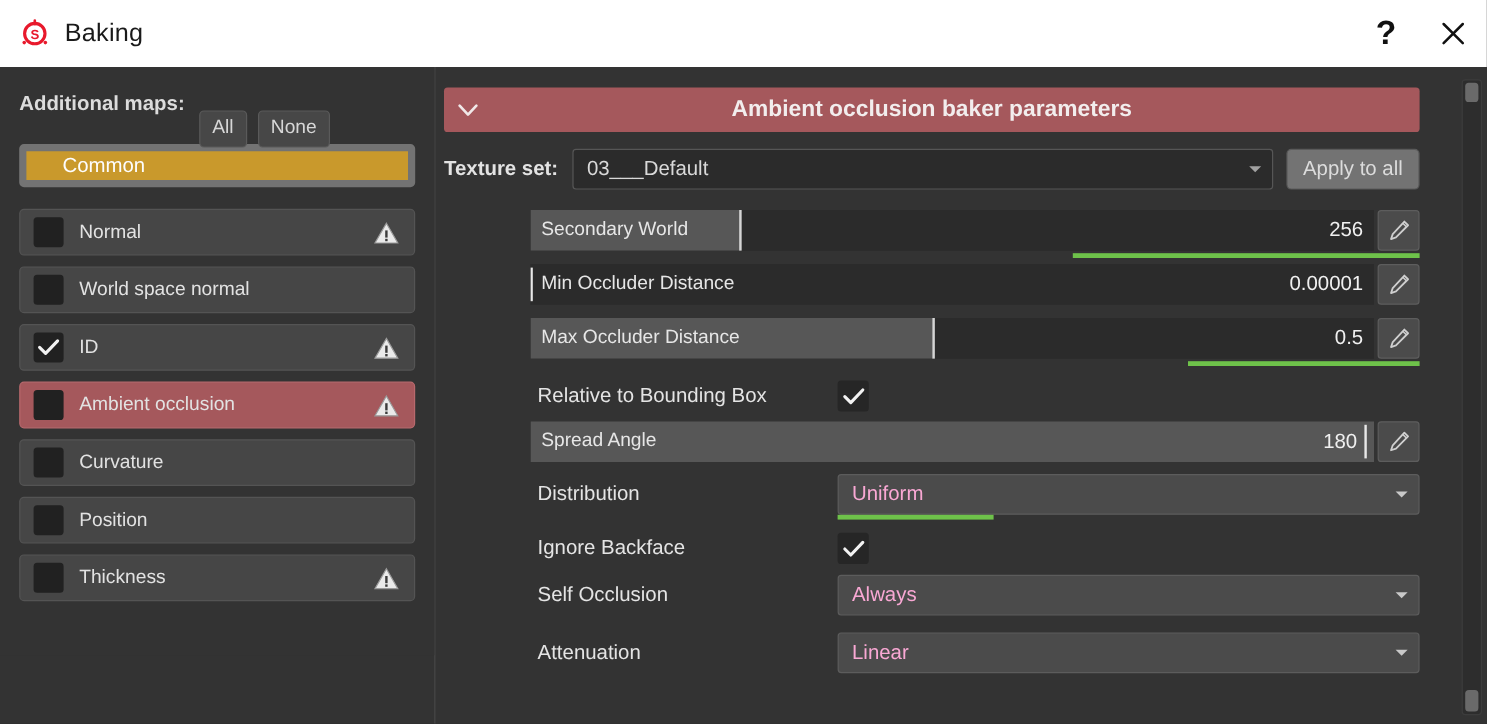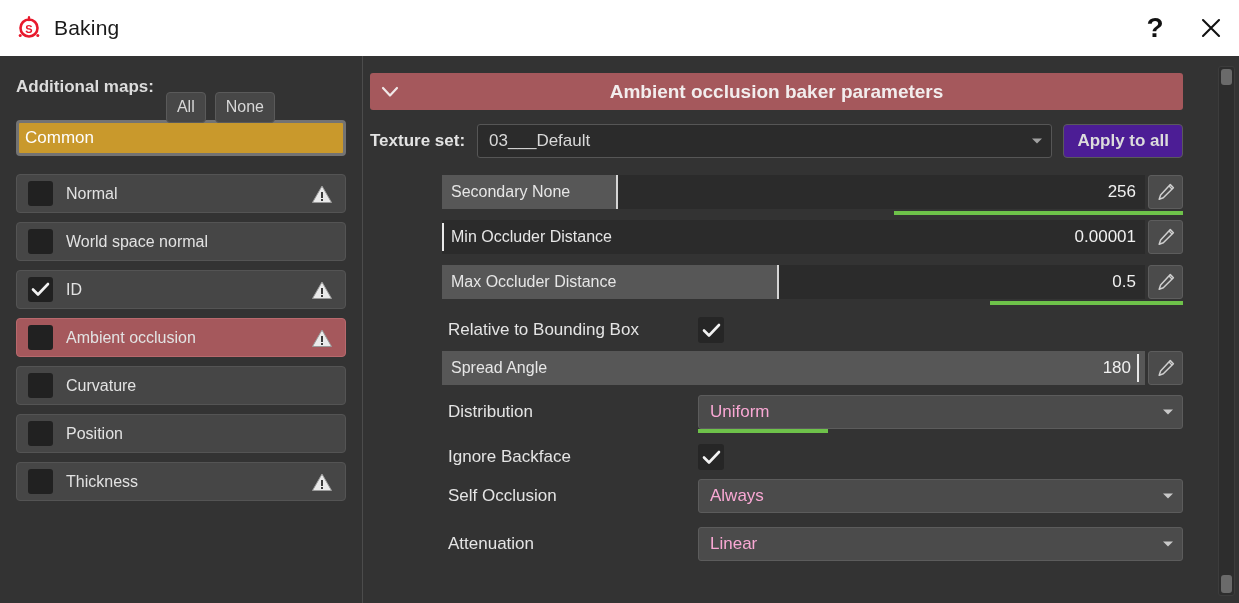--- a/index.html
+++ b/index.html
@@ -69,24 +69,24 @@
     border-radius: 4px;
     color: #d7d7d7; font-size: 16px;
     display: flex; align-items: center; justify-content: center;
     margin-right: 9px; cursor: default;
     font-family: "Liberation Sans", sans-serif;
     margin-top: 40px;
   }
   .common-tab {
     height: 36px; width: 330px;
     background: #c9992c;
-    border: 3px solid #737373;
+    border: 6px solid #737373;
     border-radius: 4px;
     display: flex; align-items: center;
-    padding-left: 6px;
+    padding-left: 30px;
     color: #fdfdfd; font-size: 17px;
     margin-bottom: 18px;
     cursor: default;
   }
   .map-list { display: flex; flex-direction: column; gap: 9px; }
   .map-row {
     height: 39px; width: 330px;
     background: #464646;
     border: 1px solid #545454;
     border-radius: 4px;
@@ -168,27 +168,26 @@
     padding: 0 8px 0 11px;
     color: #d9d9d9; font-size: 17px;
     cursor: default;
     position: relative;
   }
   .combo .combo-val { flex: 1 1 auto; }
   .combo .caret { flex: 0 0 auto; opacity: .75; }
   .texset-combo { flex: 1 1 auto; }
   .apply-btn {
     height: 34px; margin-left: 11px;
-    background: #4c1d95; border: 1px solid #5a5a5a;
+    background: #737373; border: 1px solid #5a5a5a;
     border-radius: 4px;
     display: flex; align-items: center; justify-content: center;
     padding: 0 13px;
     color: #dcdcdc; font-size: 17px; cursor: default;
     flex: 0 0 auto;
-    font-weight: bold;
   }
 
   
   .slider-area { margin-left: 72px; margin-right: 26px; }
   .slider-row {
     position: relative;
     height: 34px;
     display: flex; align-items: stretch;
     margin-bottom: 0;
   }
@@ -407,21 +406,21 @@
           </svg>
         </div>
         <div class="apply-btn">Apply to all</div>
       </div>
 
       <div class="slider-area">
 
         <div class="slider-row">
           <div class="slider-box">
             <div class="slider-fill" style="width:25%"></div>
-            <span class="slider-name">Secondary None</span>
+            <span class="slider-name">Secondary World</span>
             <span class="slider-val">256</span>
           </div>
           <div class="pencil-btn">
             <svg width="20" height="20" viewBox="0 0 20 20">
               <path d="M14.3 2.6 L17.4 5.7 L7.3 15.8 L3.2 17.2 L4.6 13.1 Z" fill="none" stroke="#cfcfcf" stroke-width="1.5" stroke-linejoin="round"></path>
               <path d="M13 4 L16 7" stroke="#cfcfcf" stroke-width="1.3"></path>
             </svg>
           </div>
           <div class="green-under" style="left:61%; right:0;"></div>
         </div>

